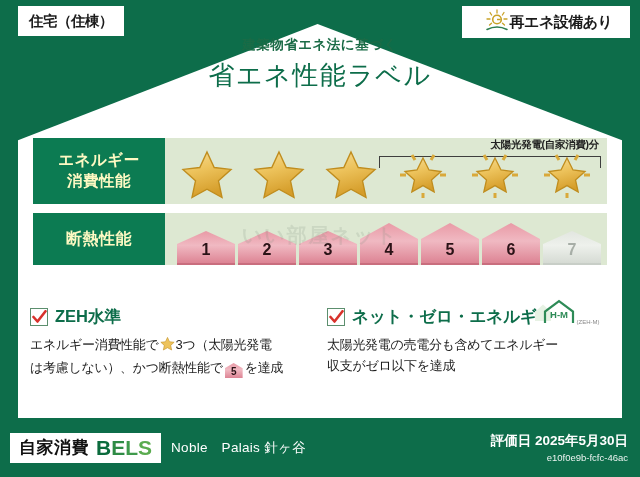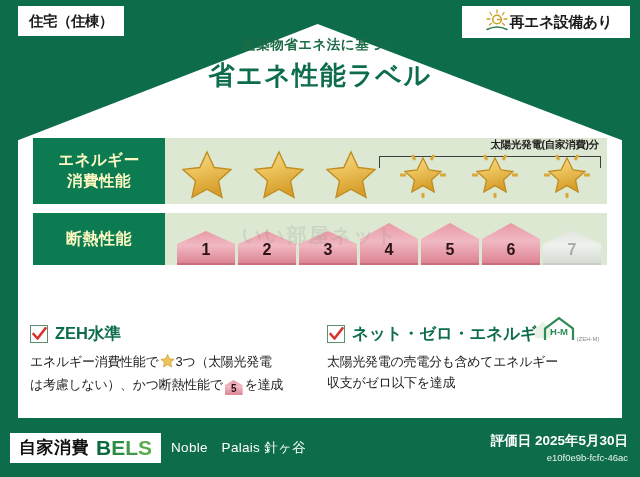--- a/index.html
+++ b/index.html
@@ -66,21 +66,21 @@
     text-align: center;
   }
   #headline-sub {
     font-size: 13.5px;
     font-weight: bold;
     color: #1a6b46;
     letter-spacing: 0.5px;
   }
   #headline-main {
     font-size: 26px;
-    font-weight: bold;
+    font-weight: normal;
     color: #0d6d4a;
     letter-spacing: 1.5px;
     margin-top: 4px;
   }
 
   
   #ratings {
     position: absolute;
     left: 33px;
     top: 138px;
@@ -195,21 +195,21 @@
     color: rgba(120,140,120,0.18);
     letter-spacing: 2px;
     pointer-events: none;
     white-space: nowrap;
   }
 
   
   #criteria {
     position: absolute;
     left: 30px;
-    top: 323px;
+    top: 306px;
     width: 580px;
     display: flex;
     gap: 14px;
   }
   .criterion { width: 288px; position: relative; }
   .criterion-head {
     display: flex;
     align-items: center;
     gap: 7px;
     margin-bottom: 6px;

